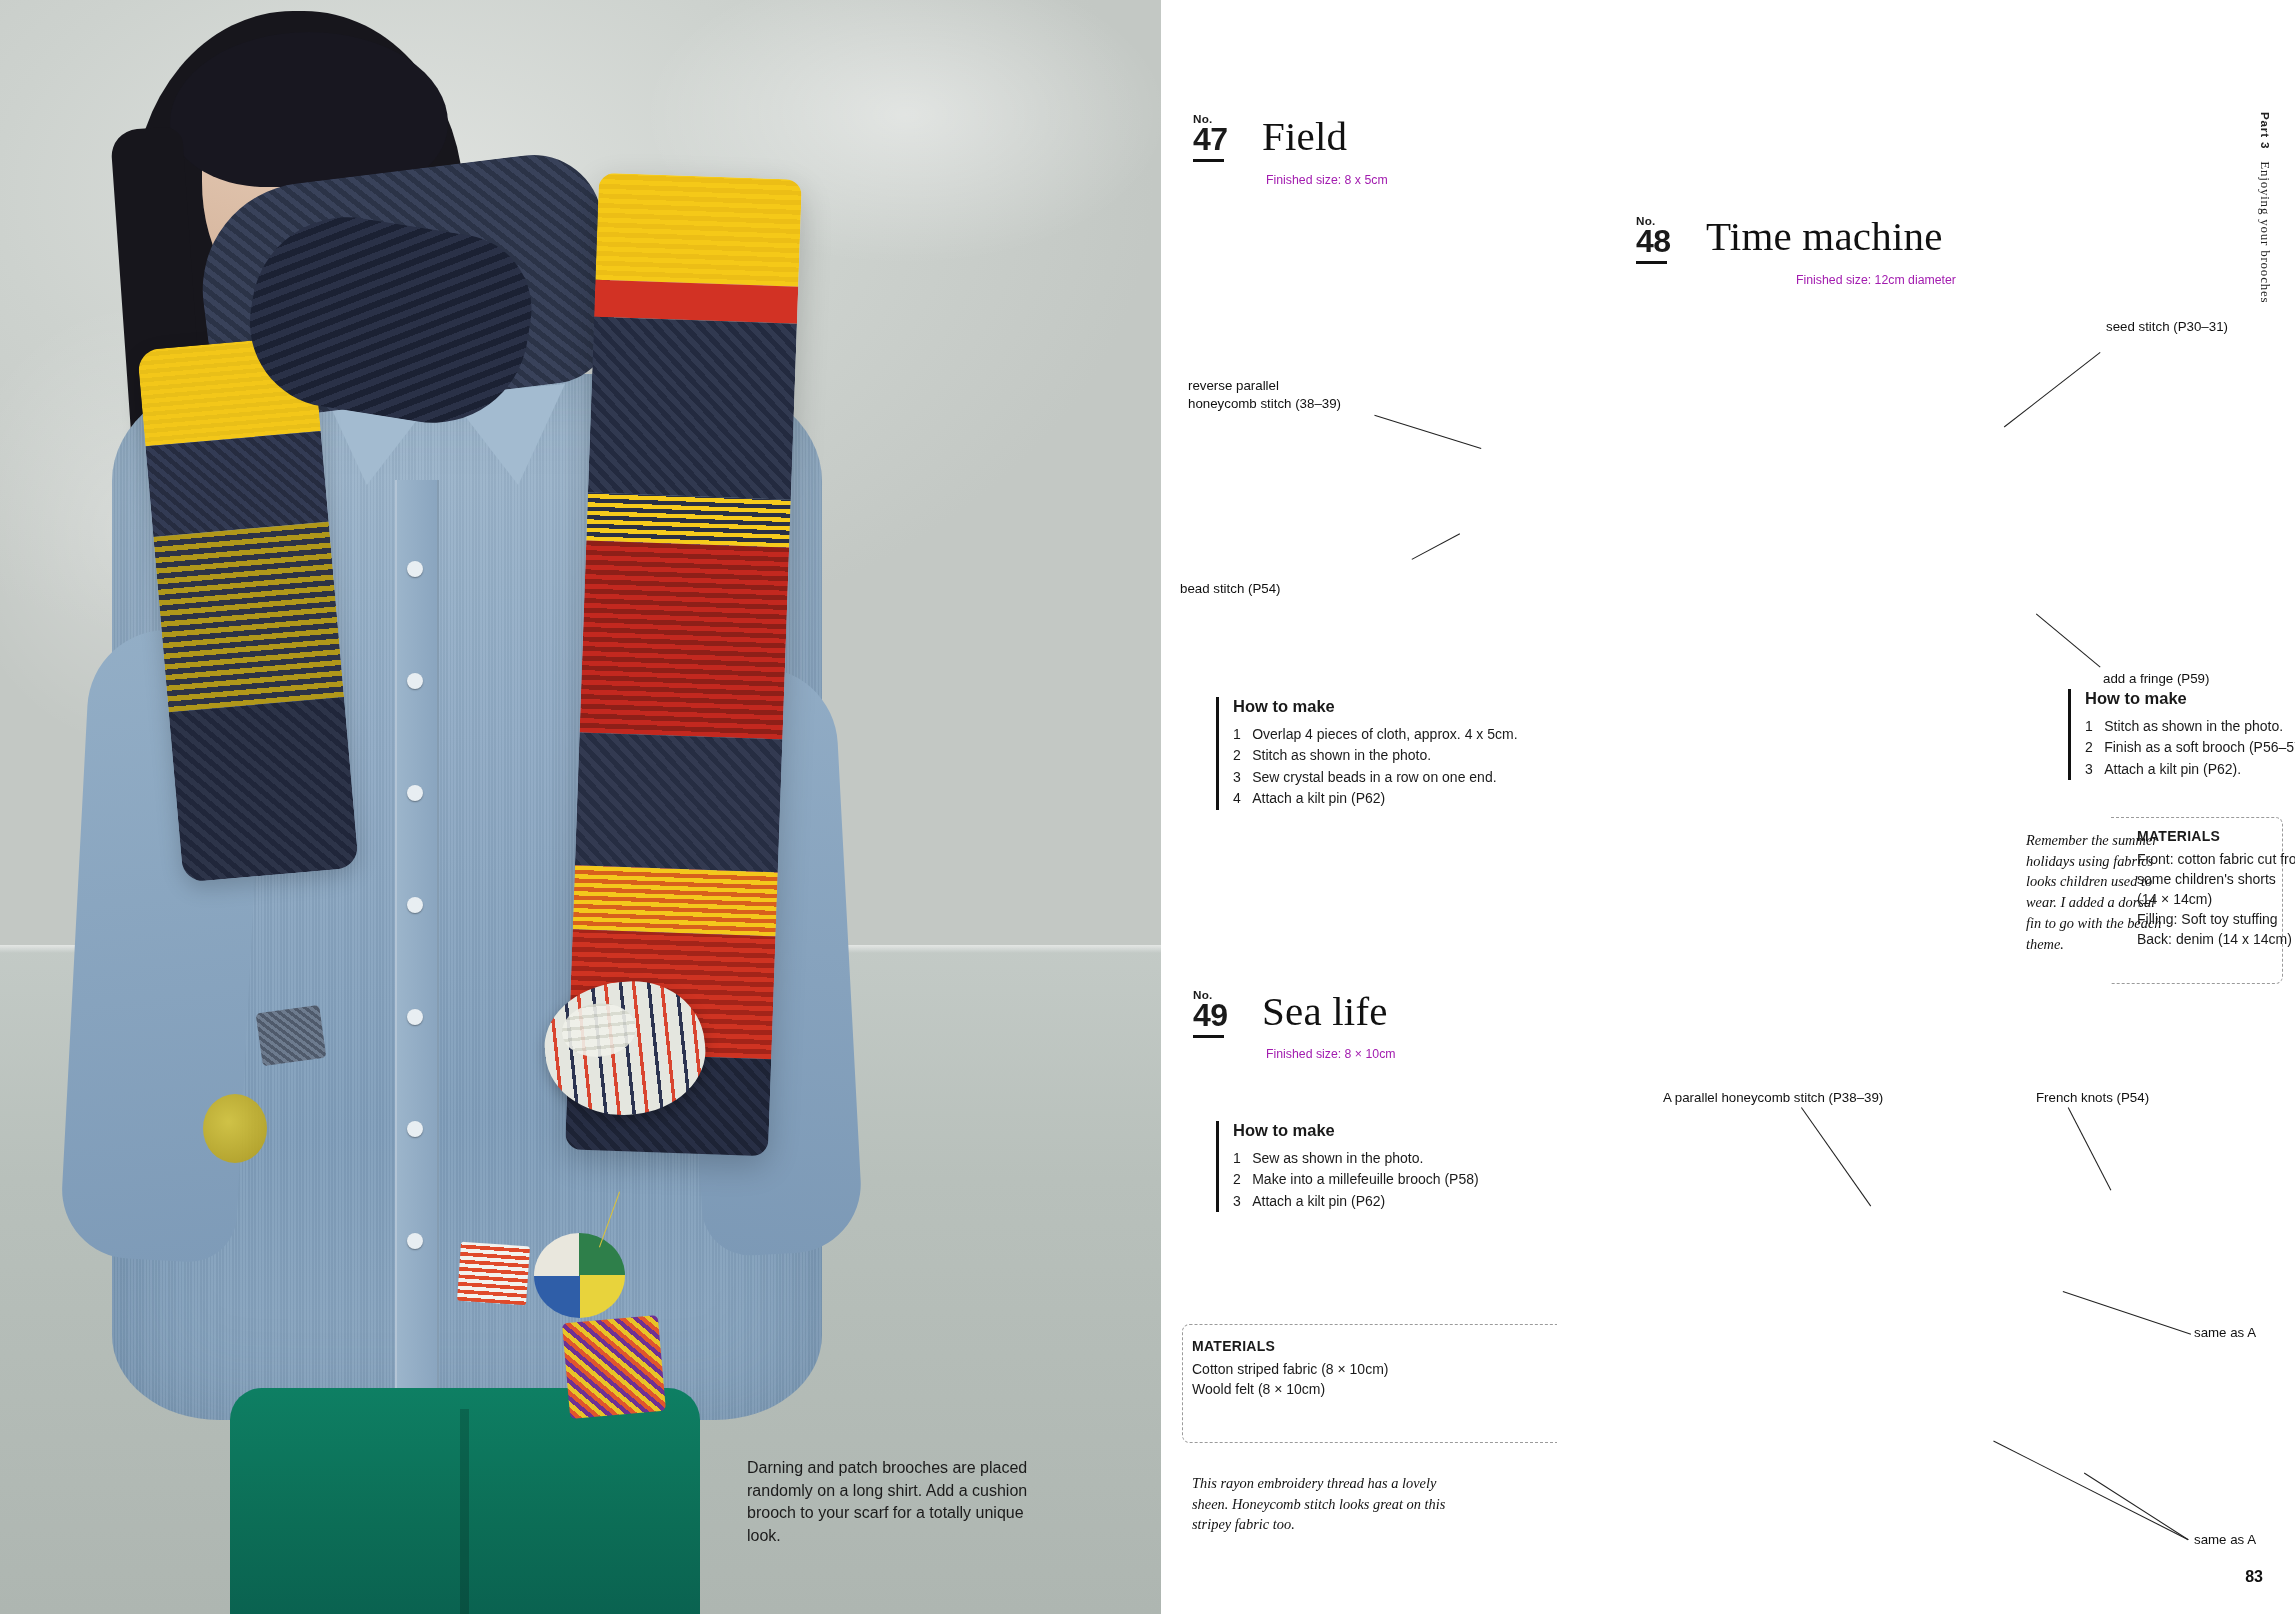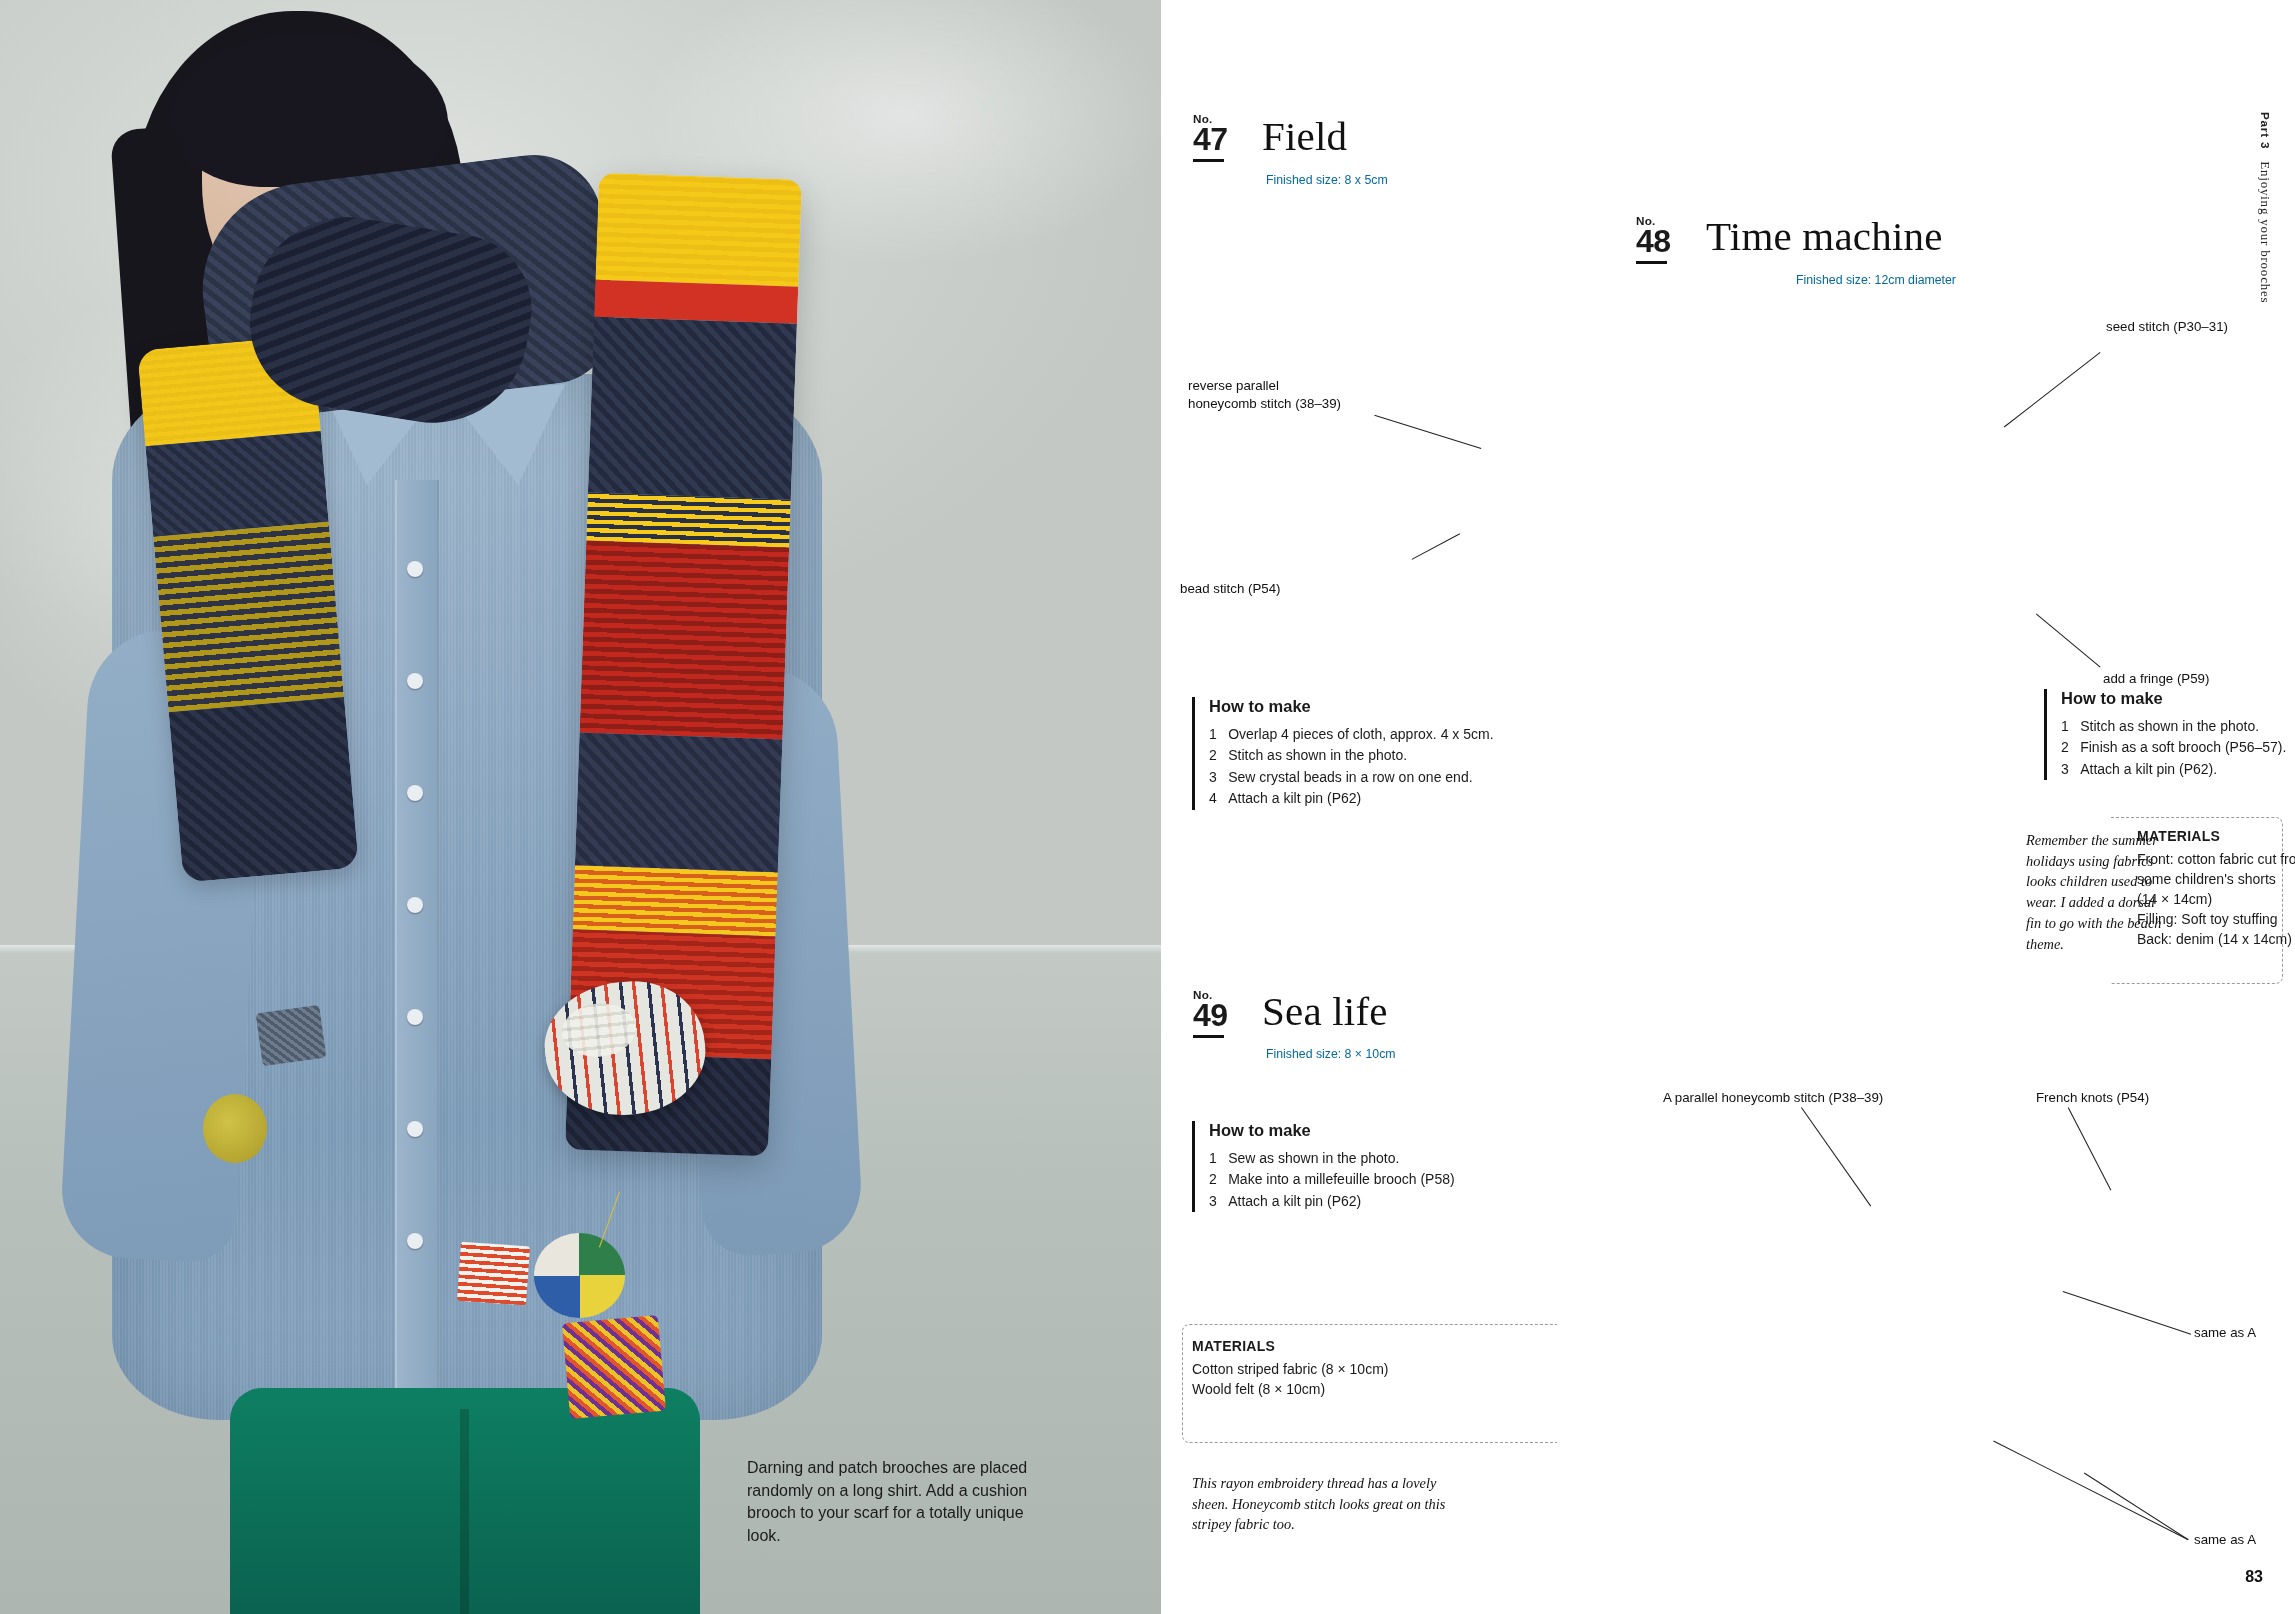--- a/index.html
+++ b/index.html
@@ -265,27 +265,28 @@
     position:absolute;
     font-family:"Liberation Serif", serif;
     font-size:41px;
     font-weight:400;
     letter-spacing:.005em;
     color:#111;
   }
   .finished {
     position:absolute;
     font-size:12.3px;
-    color:#0369a1;
+    color:#a21caf;
   }
 
   .howto {
     position:absolute;
     padding-left:14px;
     border-left:3.7px solid #111;
+    margin-left:24px;
   }
   .howto h4 { margin:0 0 7.5px 0; font-size:16.5px; font-weight:700; }
   .howto ol { margin:0; padding:0; list-style:none; font-size:14px; line-height:1.46; }
   .howto ol li { display:flex; gap:7.5px; margin-bottom:1.1px; }
   .howto ol li .n { width:11.7px; flex:none; }
 
   .materials { position:absolute; font-size:14px; line-height:1.42; }
   .materials h4 { margin:0 0 3.2px 0; font-size:14px; font-weight:700; letter-spacing:.02em; }
 
   .note {

